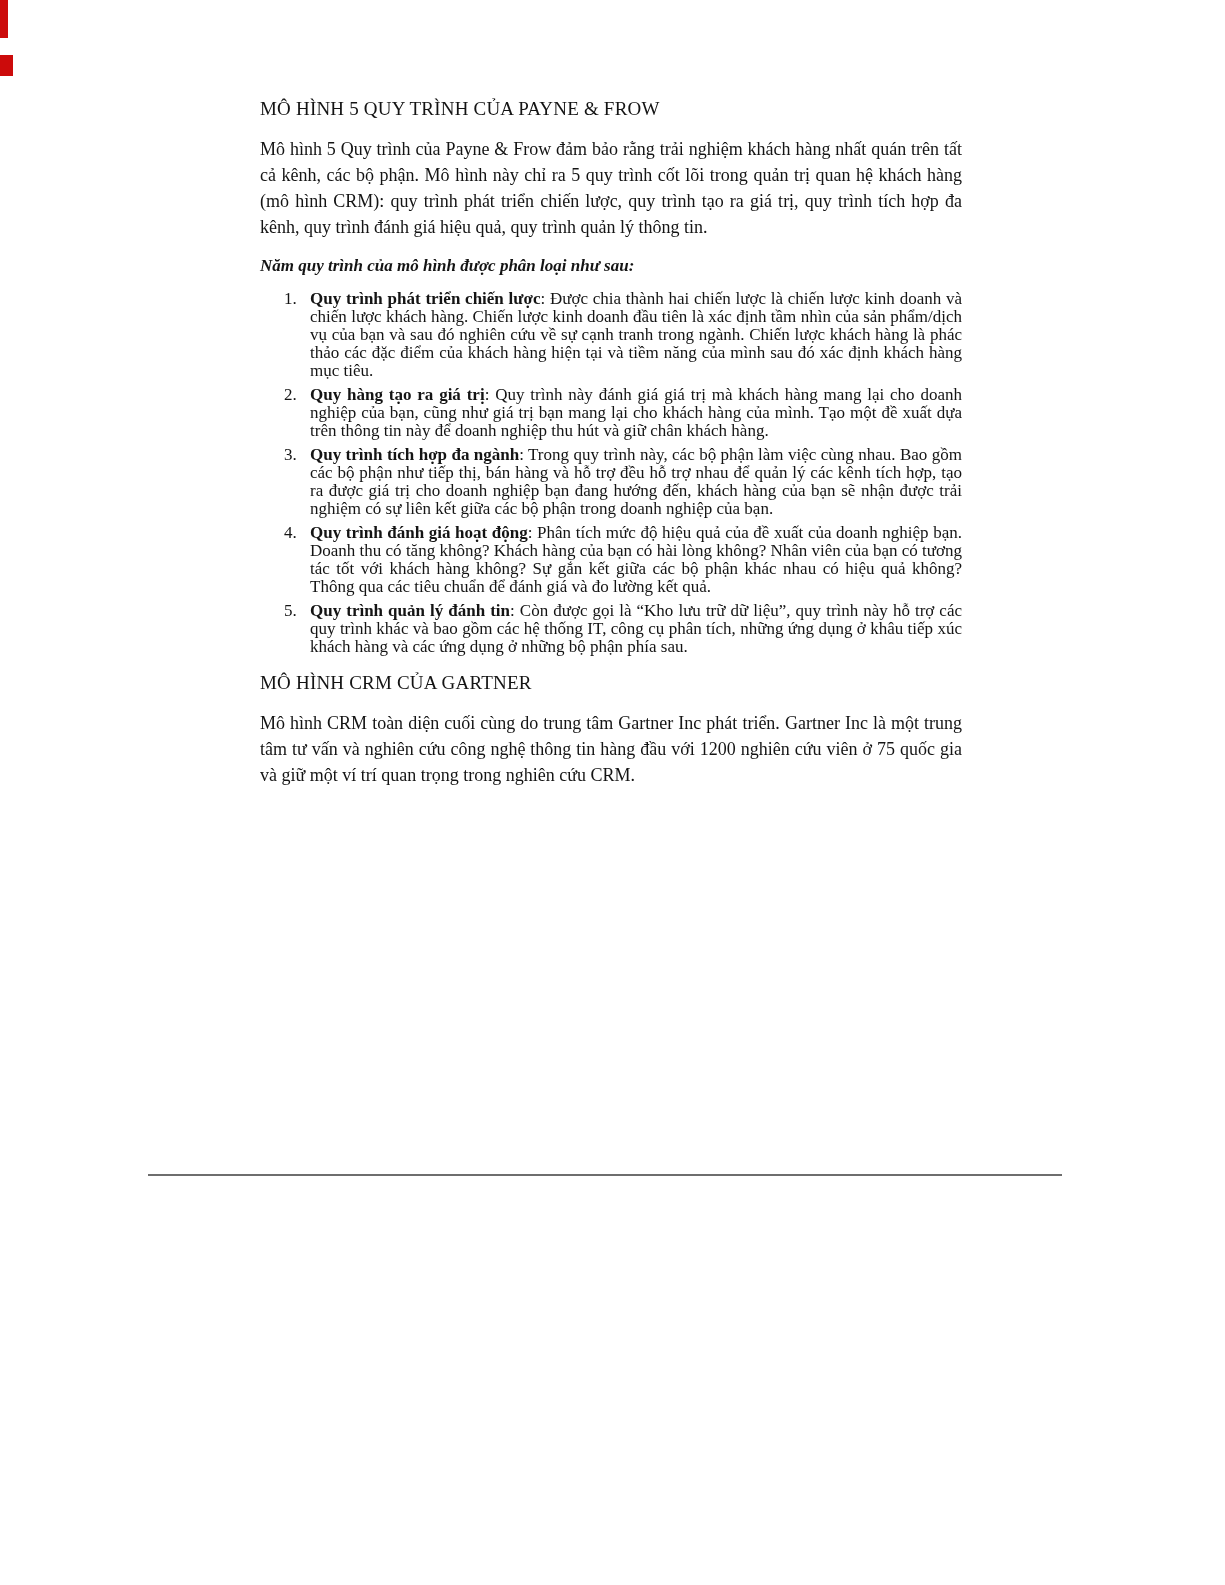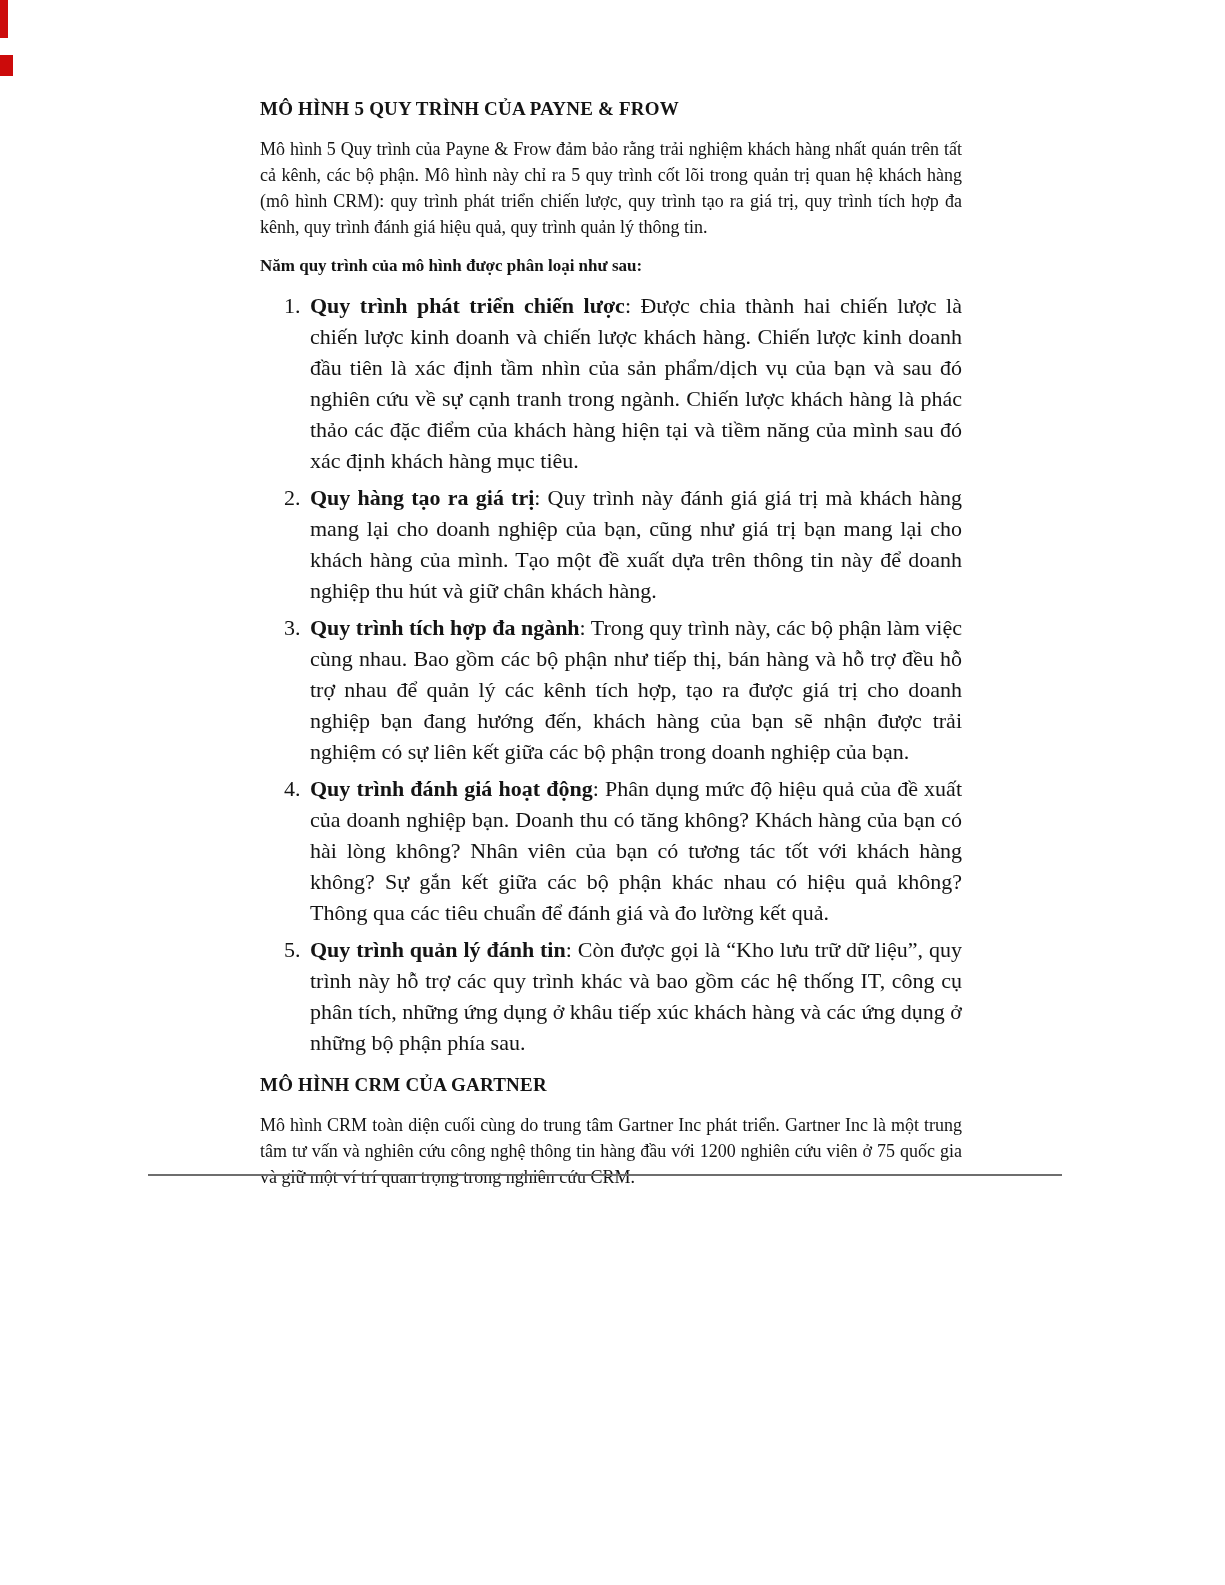--- a/index.html
+++ b/index.html
@@ -16,48 +16,49 @@
     overflow: hidden;
   }
   .page-content {
     position: absolute;
     left: 260px;
     top: 98px;
     width: 702px;
   }
   h1.doc-heading {
     font-size: 19px;
-    font-weight: bold;
+    font-weight: normal;
     margin: 0 0 16px 0;
     letter-spacing: 0.2px;
   }
   h1.doc-heading.second {
   }
   p.doc-para {
     font-size: 18px;
     line-height: 26px;
     text-align: justify;
     margin: 0 0 16px 0;
   }
   p.list-intro {
     font-size: 17px;
     font-weight: bold;
     margin: 0 0 14px 0;
+    font-style: italic;
   }
   ol.doc-list {
     list-style: none;
     counter-reset: item;
     margin: 0 0 16px 0;
     padding: 0 0 0 50px;
   }
   ol.doc-list > li {
     counter-increment: item;
     position: relative;
-    font-size: 22px;
-    line-height: 31px;
+    font-size: 17px;
+    line-height: 18px;
     text-align: justify;
     margin-bottom: 2px;
     margin-top: 6px;
   }
   ol.doc-list > li::before {
     content: counter(item) ".";
     position: absolute;
     left: -26px;
     top: 0;
   }
@@ -105,21 +106,21 @@
     <li>
       <span class="item-label">Quy trình phát triển chiến lược</span><span>: Được chia thành hai chiến lược là chiến lược kinh doanh và chiến lược khách hàng. Chiến lược kinh doanh đầu tiên là xác định tầm nhìn của sản phẩm/dịch vụ của bạn và sau đó nghiên cứu về sự cạnh tranh trong ngành. Chiến lược khách hàng là phác thảo các đặc điểm của khách hàng hiện tại và tiềm năng của mình sau đó xác định khách hàng mục tiêu.</span>
     </li>
     <li>
       <span class="item-label">Quy hàng tạo ra giá trị</span><span>: Quy trình này đánh giá giá trị mà khách hàng mang lại cho doanh nghiệp của bạn, cũng như giá trị bạn mang lại cho khách hàng của mình. Tạo một đề xuất dựa trên thông tin này để doanh nghiệp thu hút và giữ chân khách hàng.</span>
     </li>
     <li>
       <span class="item-label">Quy trình tích hợp đa ngành</span><span>: Trong quy trình này, các bộ phận làm việc cùng nhau. Bao gồm các bộ phận như tiếp thị, bán hàng và hỗ trợ đều hỗ trợ nhau để quản lý các kênh tích hợp, tạo ra được giá trị cho doanh nghiệp bạn đang hướng đến, khách hàng của bạn sẽ nhận được trải nghiệm có sự liên kết giữa các bộ phận trong doanh nghiệp của bạn.</span>
     </li>
     <li>
-      <span class="item-label">Quy trình đánh giá hoạt động</span><span>: Phân dụng mức độ hiệu quả của đề xuất của doanh nghiệp bạn. Doanh thu có tăng không? Khách hàng của bạn có hài lòng không? Nhân viên của bạn có tương tác tốt với khách hàng không? Sự gắn kết giữa các bộ phận khác nhau có hiệu quả không? Thông qua các tiêu chuẩn để đánh giá và đo lường kết quả.</span>
+      <span class="item-label">Quy trình đánh giá hoạt động</span><span>: Phân tích mức độ hiệu quả của đề xuất của doanh nghiệp bạn. Doanh thu có tăng không? Khách hàng của bạn có hài lòng không? Nhân viên của bạn có tương tác tốt với khách hàng không? Sự gắn kết giữa các bộ phận khác nhau có hiệu quả không? Thông qua các tiêu chuẩn để đánh giá và đo lường kết quả.</span>
     </li>
     <li>
       <span class="item-label">Quy trình quản lý đánh tin</span><span>: Còn được gọi là “Kho lưu trữ dữ liệu”, quy trình này hỗ trợ các quy trình khác và bao gồm các hệ thống IT, công cụ phân tích, những ứng dụng ở khâu tiếp xúc khách hàng và các ứng dụng ở những bộ phận phía sau.</span>
     </li>
   </ol>
 
   <h1 class="doc-heading second">MÔ HÌNH CRM CỦA GARTNER</h1>
 
   <p class="doc-para">Mô hình CRM toàn diện cuối cùng do trung tâm Gartner Inc phát triển. Gartner Inc là một trung tâm tư vấn và nghiên cứu công nghệ thông tin hàng đầu với 1200 nghiên cứu viên ở 75 quốc gia và giữ một ví trí quan trọng trong nghiên cứu CRM.</p>
 

